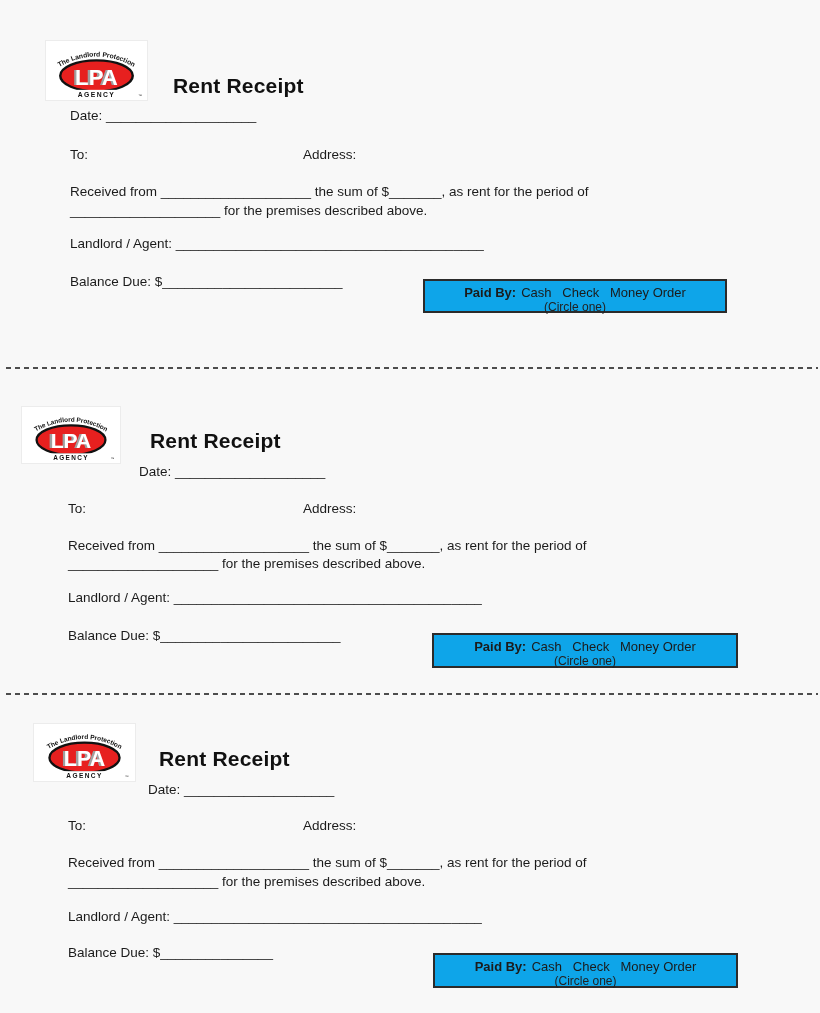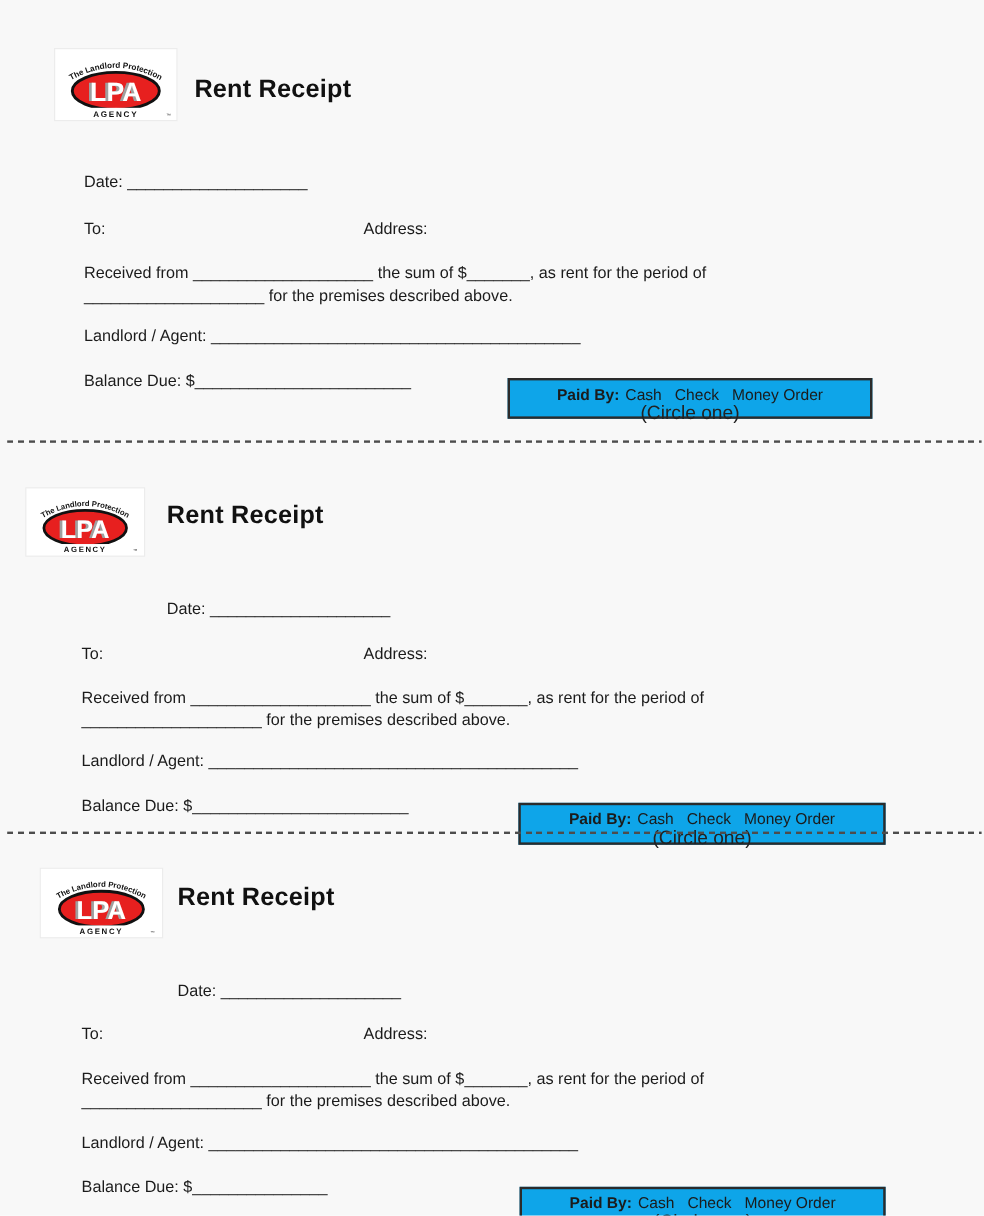--- a/index.html
+++ b/index.html
@@ -5,60 +5,60 @@
   html, body { margin: 0; padding: 0; }
   .page {
     position: relative;
     width: 820px;
     height: 1013px;
     background: #f8f8f8;
     font-family: "Liberation Sans", "DejaVu Sans", sans-serif;
     color: #1b1b1b;
     overflow: hidden;
   }
-  .abs { position: absolute; margin-top: 36px; }
+  .abs { position: absolute; }
 
   
   .logo {
     position: absolute;
     background: #ffffff;
     border: 1px solid #ececec;
     box-sizing: border-box;
   }
   .logo svg { display: block; width: 100%; height: 100%; }
   .arc { font: 700 7px "Liberation Sans", sans-serif; fill: #111; }
   .oval { stroke: #111; stroke-width: 2.5; }
   .lpa-shadow { font: 700 23px "Liberation Sans", sans-serif; fill: #9f9f9f; }
   .lpa { font: 700 23px "Liberation Sans", sans-serif; fill: #ffffff; }
   .agency { font: 700 7px "Liberation Sans", sans-serif; letter-spacing: 1.5px; fill: #111; }
   .tm { font: 400 4px "Liberation Sans", sans-serif; fill: #333; }
 
   .title {
-    margin: 0;
+    margin: 11px;
     font-size: 21px;
     font-weight: 700;
     color: #111;
     letter-spacing: 0.2px;
   }
   .line {
     font-size: 13.5px;
     white-space: pre;
     color: #1b1b1b;
   }
 
   
   .paidbox {
     box-sizing: border-box;
     border: 2px solid #2b2b2b;
     background: #0ea5e9;
     text-align: center;
   }
   .paidline { margin-top: 4px; font-size: 13px; white-space: pre; }
   .pb-label { font-weight: 700; margin-right: 5px; }
-  .pb-note { font-size: 16px; color: #222; }
+  .pb-note { font-size: 12px; color: #222; }
 
   
   .sep {
     position: absolute;
     left: 6px;
     width: 812px;
     height: 2px;
     background: repeating-linear-gradient(90deg, #4d4d4d 0 5px, transparent 5px 9px);
   }
   .sep1 { top: 367px; }

